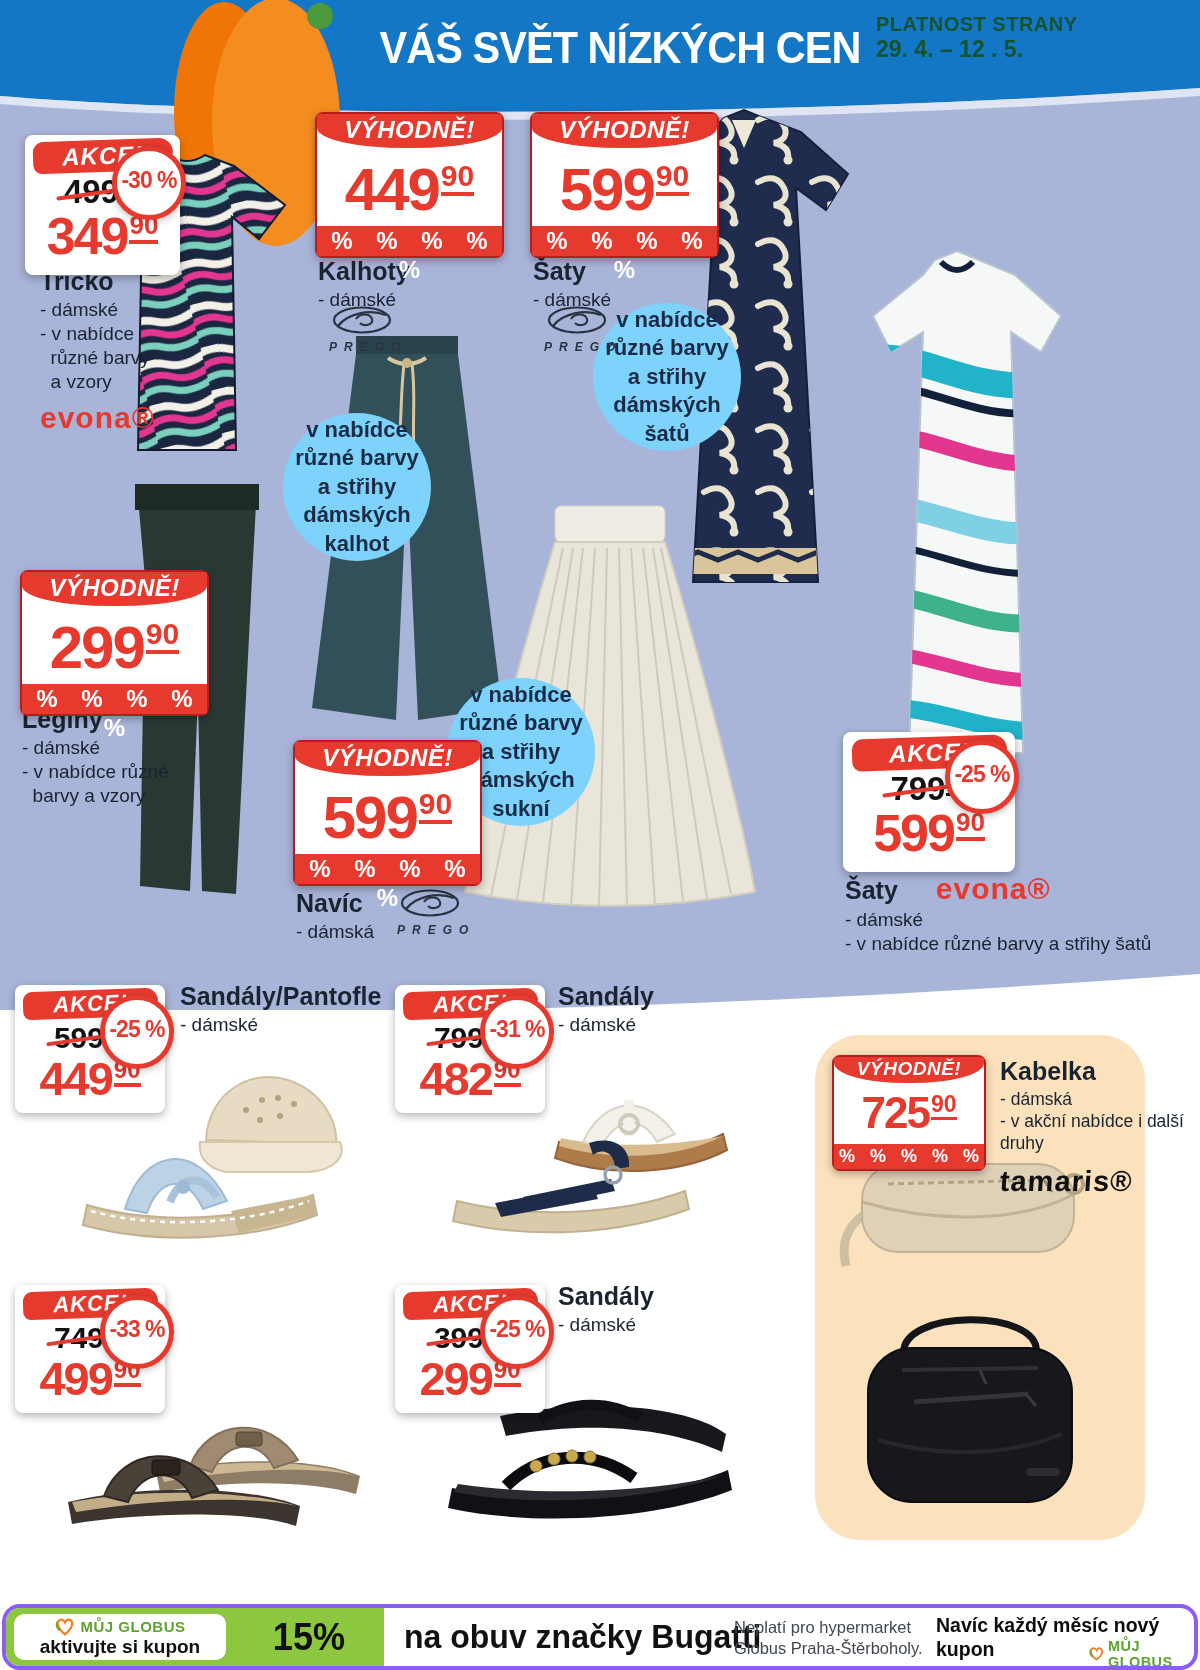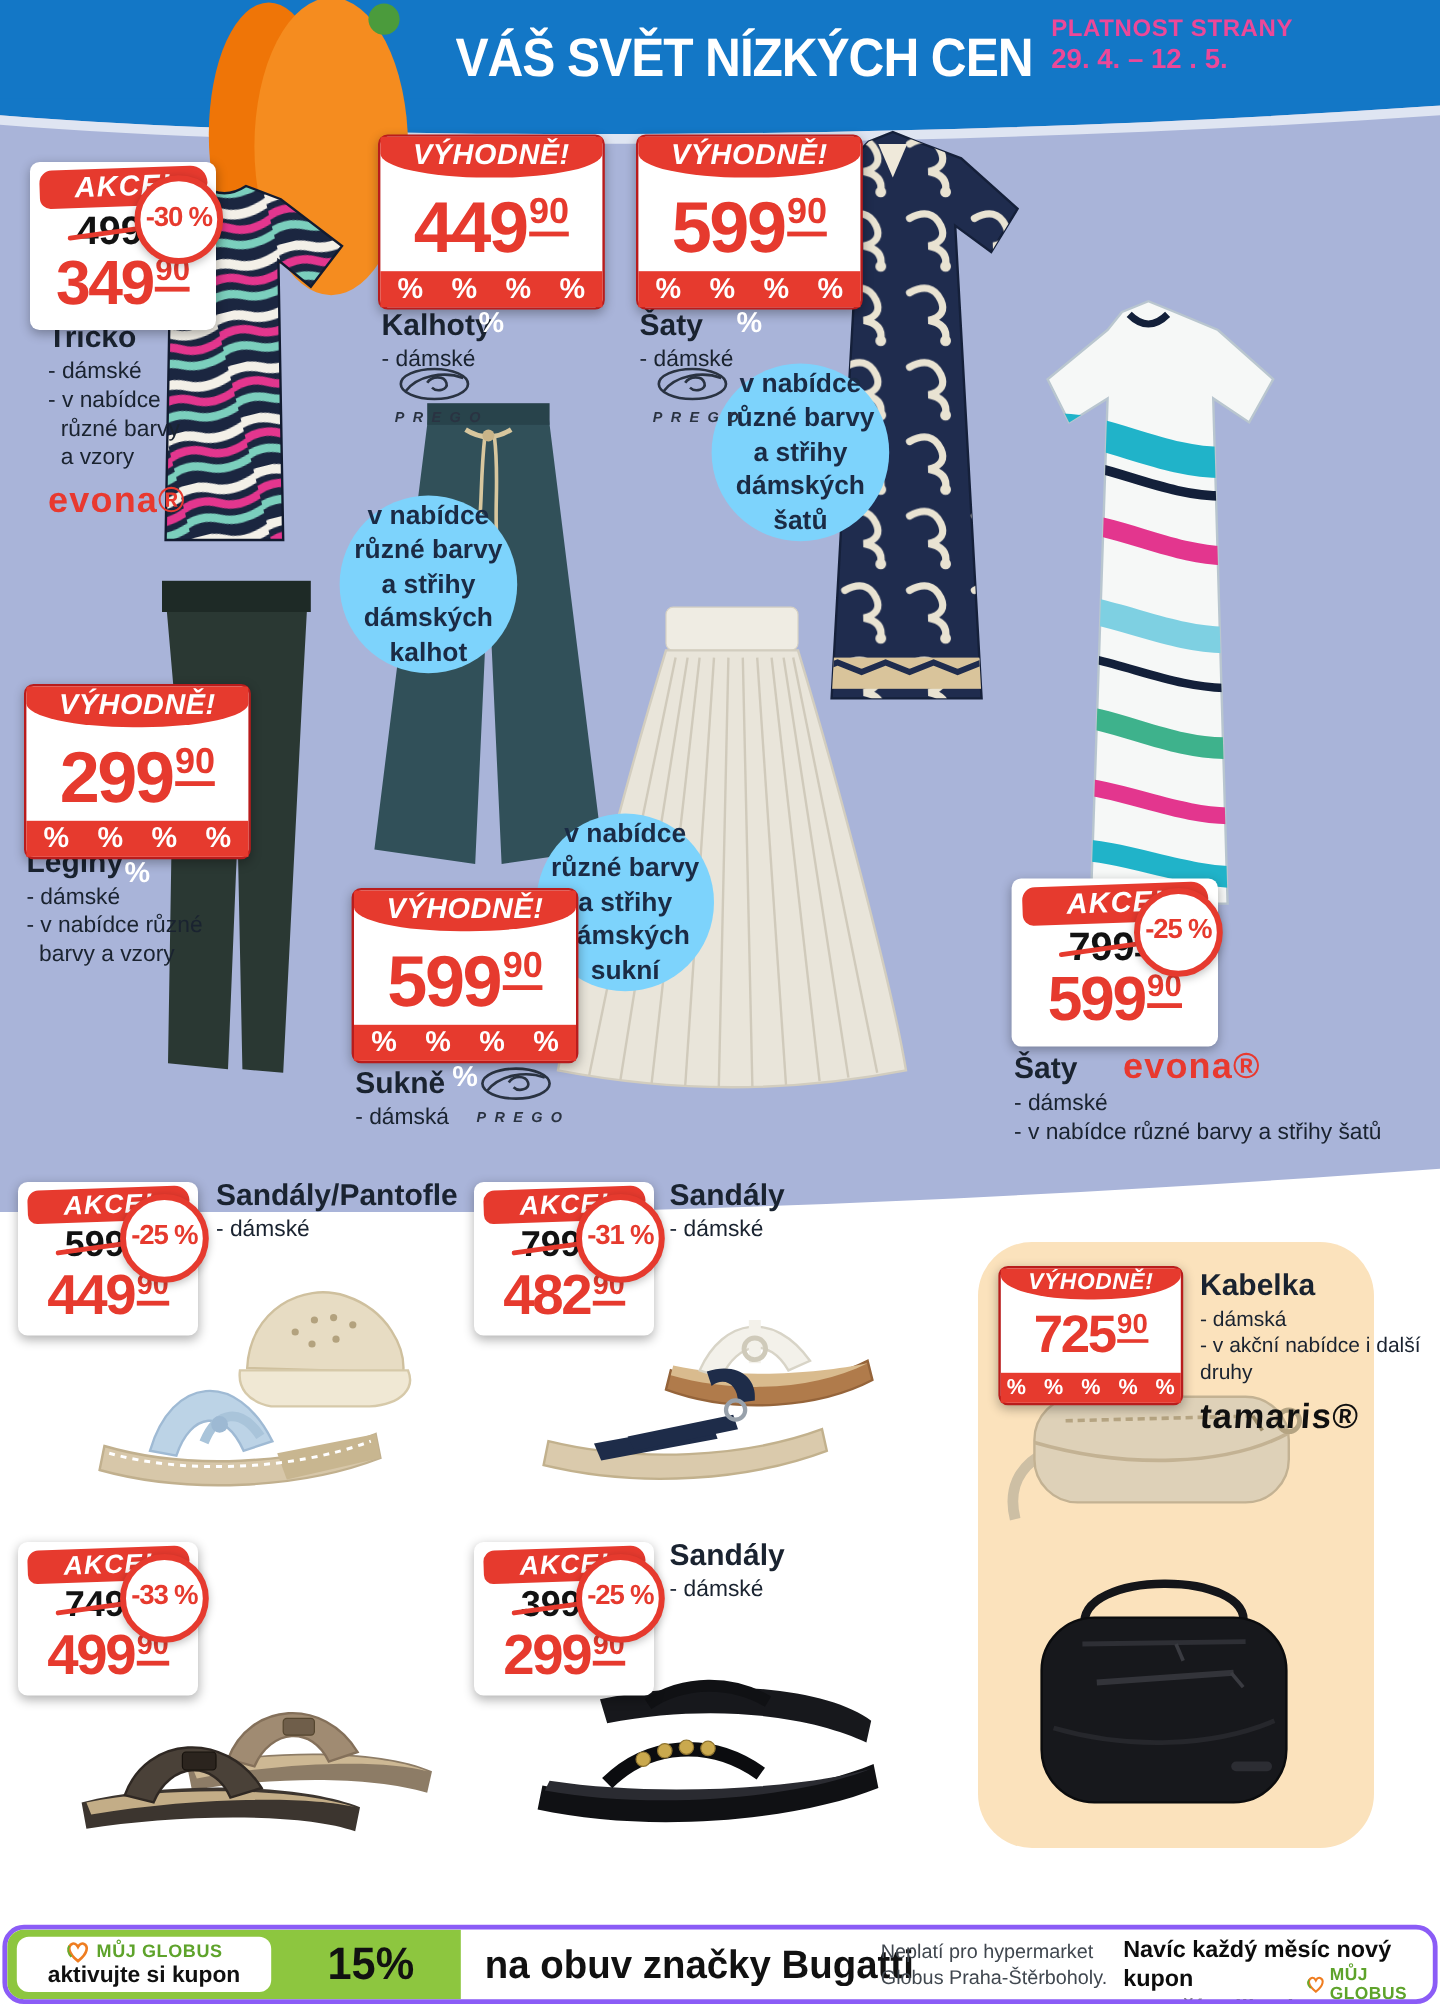--- a/index.html
+++ b/index.html
@@ -6,21 +6,21 @@
   #page{position:relative;width:1200px;height:1670px;overflow:hidden;
         font-family:"Liberation Sans",sans-serif;background:#ffffff;}
   .abs{position:absolute;}
 
   
   .header-bar{position:absolute;left:0;top:0;width:1200px;height:88px;background:#1377c6;}
   .logo-block{position:absolute;left:0;top:0;width:190px;height:107px;background:#ffc20e;
               border-bottom-right-radius:26px;z-index:6;display:flex;align-items:center;justify-content:center;}
   .page-title{position:absolute;left:340px;top:22px;width:560px;text-align:center;color:#ffffff;
               font-size:45px;font-weight:bold;letter-spacing:-1px;transform:scaleX(.92);z-index:5;white-space:nowrap;}
-  .validity{position:absolute;left:876px;top:13px;color:#ec4899;font-weight:bold;z-index:5;line-height:1.15;}
+  .validity{position:absolute;left:876px;top:13px;color:#14532d;font-weight:bold;z-index:5;line-height:1.15;}
   .validity .v1{font-size:20px;letter-spacing:.5px;}
   .validity .v2{font-size:23px;}
 
   
   .sec-top{position:absolute;left:0;top:86px;width:1200px;height:924px;background:#a9b4d9;}
   .beige-panel{position:absolute;left:815px;top:1035px;width:330px;height:505px;background:#fbe2bc;border-radius:45px;}
 
   
   .pcard{position:absolute;background:#fff;border-radius:8px;text-align:center;
          box-shadow:0 3px 9px rgba(0,0,0,.30);z-index:10;}
@@ -265,21 +265,21 @@
 - v nabídce různé
   barvy a vzory</div>
   </div>
 
   <div class="pcard vy" style="left:293px;top:740px;width:185px;height:142px">
     <div class="ribbon vyh">VÝHODNĚ!</div>
     <div class="newprice"><span>599</span><sup>90</sup></div>
     <div class="pct">% % % % %</div>
   </div>
   <div class="abs plabel" style="left:296px;top:890px;width:120px">
-    <div class="pname">Sukně</div>
+    <div class="pname">Navíc</div>
     <div class="pdetails">- dámská</div>
   </div>
   <div class="abs prego" style="left:390px;top:888px;z-index:9">
     <svg width="64" height="30" viewBox="0 0 64 30">
       <g fill="none" stroke="#2a3342" stroke-width="2.2">
         <ellipse cx="32" cy="15" rx="28" ry="12.5"></ellipse>
         <path d="M8,21 C18,8 40,4 56,10"></path>
         <path d="M26,14 C30,8 40,8 42,14 C44,20 34,22 30,18"></path>
       </g>
     </svg>

